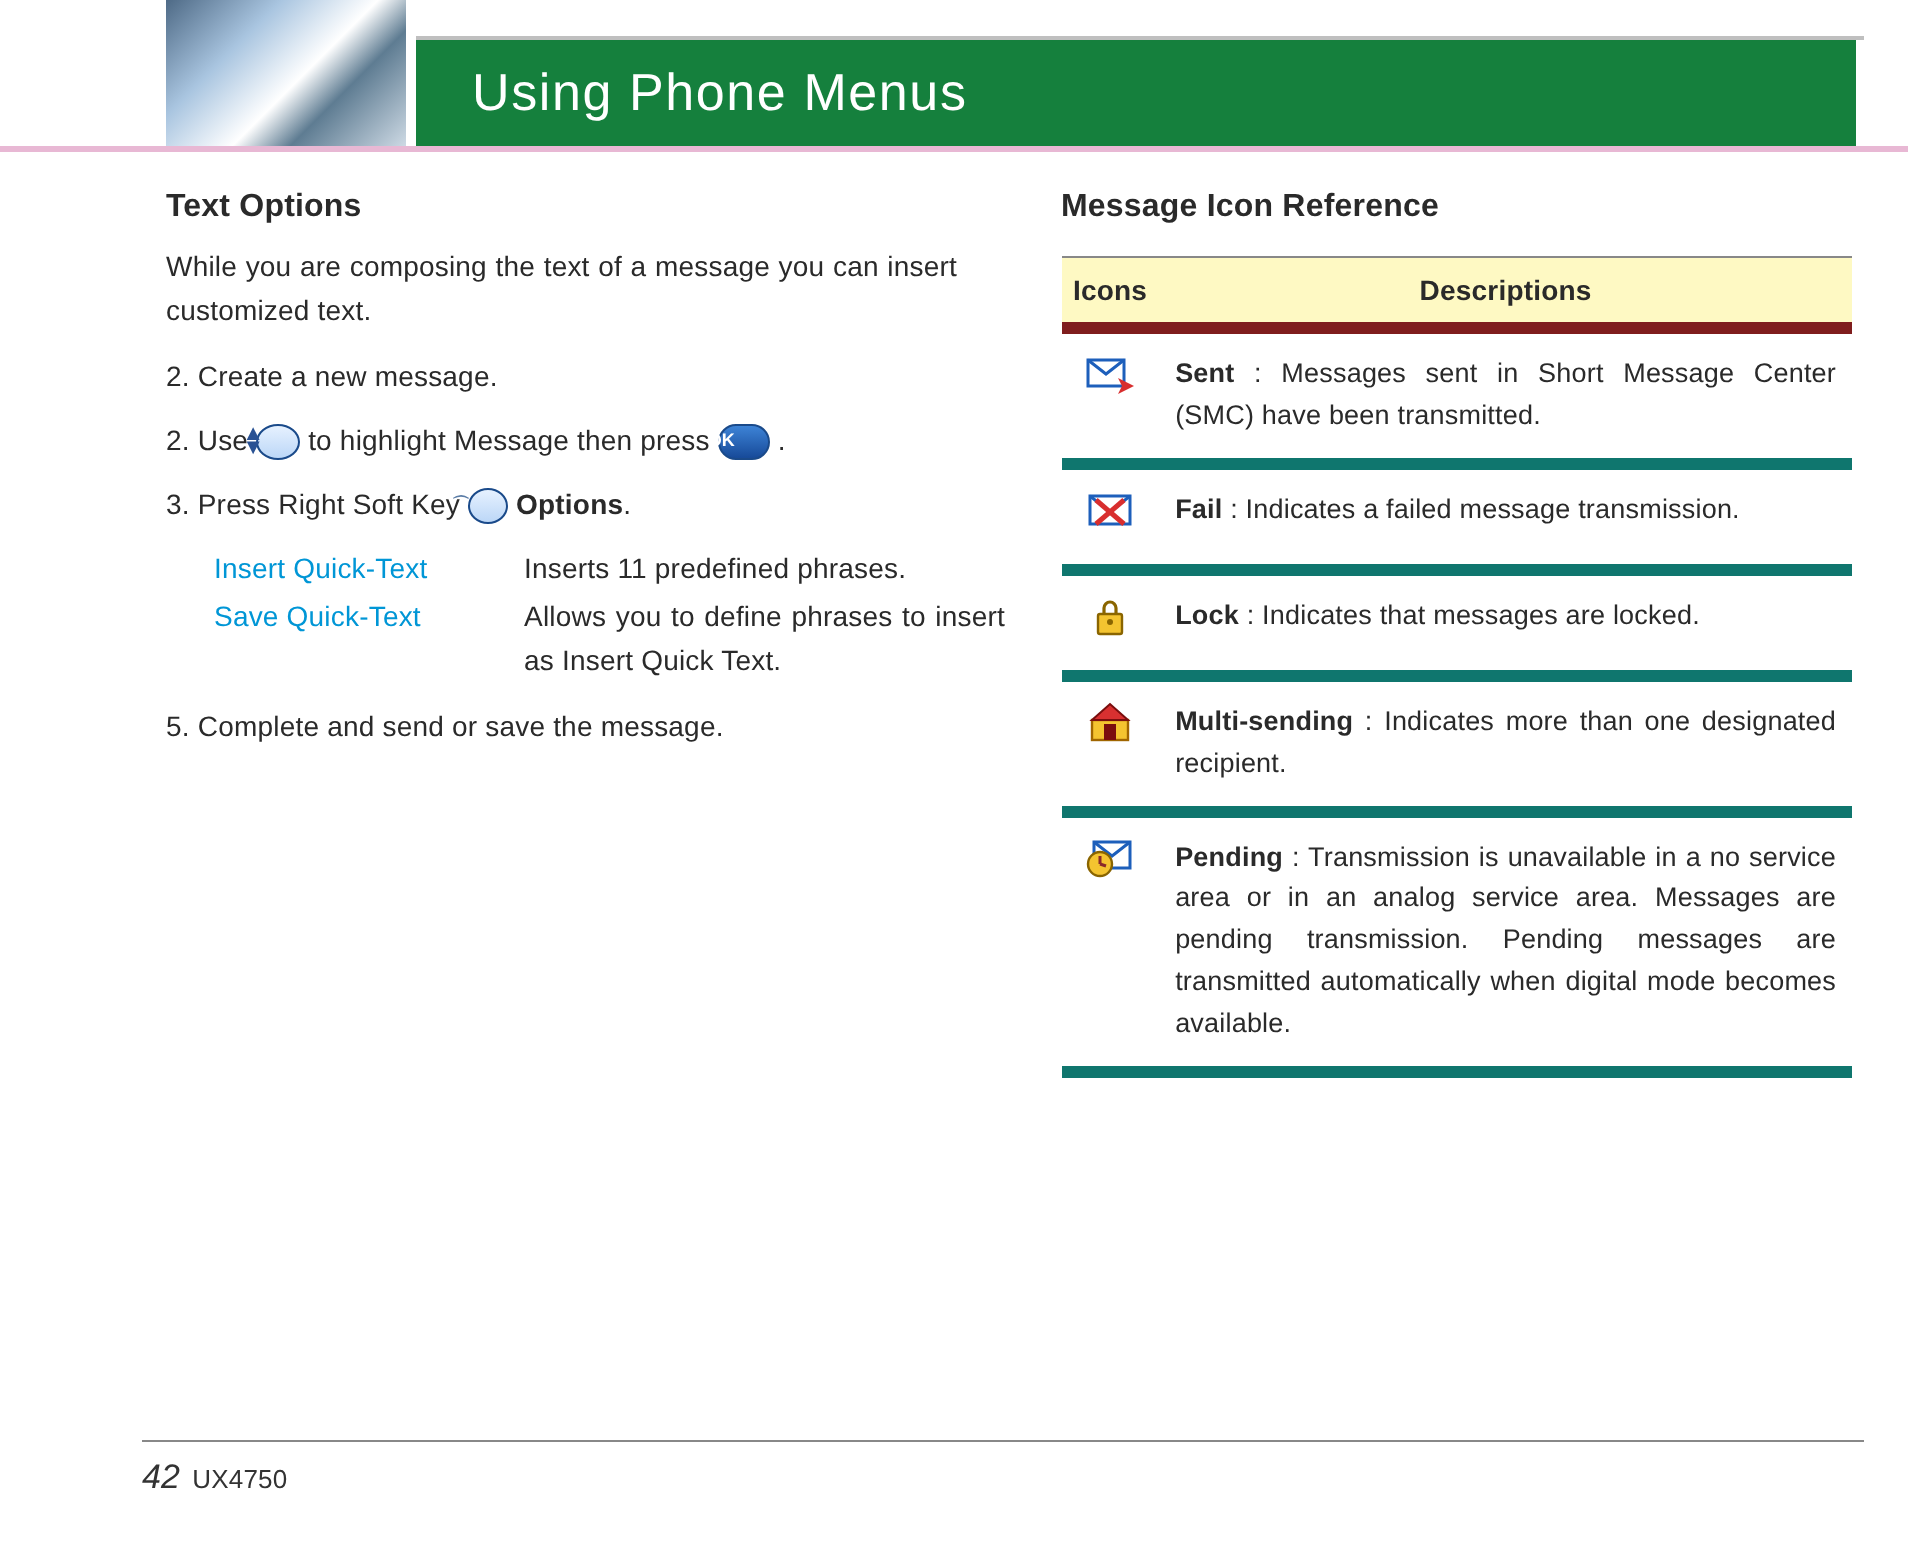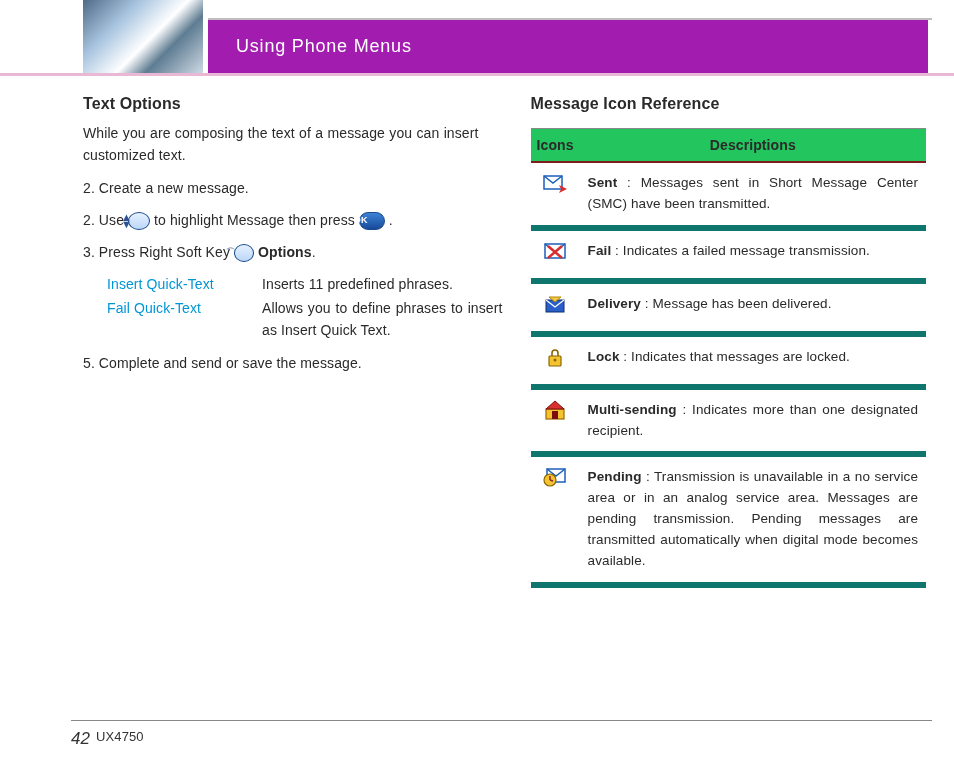--- a/index.html
+++ b/index.html
@@ -24,23 +24,23 @@
     position: absolute;
     left: 83px; top: 0;
     width: 120px; height: 73px;
     background: linear-gradient(135deg,#4e6a86 0%,#a9c5e0 30%,#fff 55%,#5e7c92 70%,#cdd9e4 100%);
   }
   .header-title {
     position: absolute;
     left: 208px; top: 20px;
     height: 53px;
     width: 720px;
-    background: #a21caf;
+    background: #15803d;
     color: #fff;
-    font-size: 18px;
+    font-size: 26px;
     font-weight: 500;
     padding-left: 28px;
     display: flex;
     align-items: center;
     letter-spacing: 0.8px;
   }
   .row-divider {
     position: absolute;
     right: 22px; left: 208px; top: 18px;
     height: 2px; background: #bfbfbf;
@@ -70,25 +70,25 @@
     padding: 0 4px;
     position: relative; top: -1px;
   }
   .inline-icon.round { width: 22px; border-radius: 50%; }
   .inline-icon.ok { width: 26px; background: linear-gradient(#3d83d6,#174a99); color:#fff; }
   .inline-icon.soft { width: 20px; border-radius: 50%; color:#5a7ca6; }
   .arrows { font-size: 11px; line-height: 7px; color:#2a5294; display:flex; flex-direction:column; }
   
   table.ref { border-collapse: collapse; width: 100%; margin-top: 15px; }
   table.ref th {
-    background: #22c55e;
+    background: #fef9c3;
     font-size: 14px; font-weight: 700;
     padding: 8px 6px;
     border-top: 1px solid #888;
-    border-bottom: 2px solid #7f1d1d;
+    border-bottom: 6px solid #7f1d1d;
     text-align: center;
   }
   table.ref td {
     border-bottom: 6px solid #0f766e;
     padding: 10px 8px;
     vertical-align: top;
     font-size: 13.5px;
     line-height: 1.55;
     text-align: justify;
   }
@@ -96,21 +96,21 @@
   .msg-icon { width: 24px; height: 20px; display: inline-block; position: relative; }
   .msg-icon svg { width: 24px; height: 20px; }
   .footer {
     position: absolute;
     left: 71px; right: 22px; bottom: 22px;
     border-top: 1px solid #888;
     padding-top: 8px;
     font-size: 13px;
     color: #333;
     display: flex;
-    align-items: flex-start;
+    align-items: center;
     gap: 6px;
   }
   .footer .pg { font-size: 17px; font-style: italic; font-weight: 400; }
   .bold { font-weight: 700; }
 </style>
 </head>
 <body>
 
 <div class="row-divider"></div>
 <div class="header-img"></div>
@@ -141,21 +141,21 @@
         <span class="bold">Options</span><span>.</span>
       </li>
     </ol>
 
     <div class="def-table">
       <div class="def-row">
         <div class="def-term">Insert Quick-Text</div>
         <div class="def-desc">Inserts 11 predefined phrases.</div>
       </div>
       <div class="def-row">
-        <div class="def-term">Fail Quick-Text</div>
+        <div class="def-term">Save Quick-Text</div>
         <div class="def-desc">Allows you to define phrases to insert as Insert Quick Text.</div>
       </div>
     </div>
 
     <ol>
       <li>5.  Complete and send or save the message.</li>
     </ol>
   </div>
 
   <div class="col">
@@ -181,30 +181,20 @@
         <tr>
           <td class="icon-cell"><span class="msg-icon">
             <svg viewBox="0 0 24 20">
                   <rect x="2" y="3" width="20" height="14" fill="#fff" stroke="#1d5fbb" stroke-width="1.5"></rect>
                   <polyline points="2,3 12,11 22,3" fill="none" stroke="#1d5fbb" stroke-width="1.5"></polyline>
                   <line x1="5" y1="5" x2="19" y2="17" stroke="#d82e2e" stroke-width="2.5"></line>
                   <line x1="19" y1="5" x2="5" y2="17" stroke="#d82e2e" stroke-width="2.5"></line>
                 </svg>
           </span></td>
           <td><span class="bold">Fail</span><span> : Indicates a failed message transmission.</span></td>
-        </tr>
-        <tr>
-          <td class="icon-cell"><span class="msg-icon">
-            <svg viewBox="0 0 24 20">
-                  <rect x="3" y="6" width="18" height="12" fill="#2a5fc9" stroke="#0d2f72" stroke-width="1"></rect>
-                  <polyline points="3,6 12,13 21,6" fill="none" stroke="#fff" stroke-width="1.2"></polyline>
-                  <path d="M6 3 h12 l-6 5 z" fill="#f2c94c" stroke="#b78a00"></path>
-                </svg>
-          </span></td>
-          <td><span class="bold">Delivery</span><span> : Message has been delivered.</span></td>
         </tr>
         <tr>
           <td class="icon-cell"><span class="msg-icon">
             <svg viewBox="0 0 24 20">
                   <rect x="6" y="9" width="12" height="10" rx="1" fill="#f4c430" stroke="#8a6500" stroke-width="1.2"></rect>
                   <path d="M9 9 V6 a3 3 0 0 1 6 0 V9" fill="none" stroke="#8a6500" stroke-width="1.6"></path>
                   <circle cx="12" cy="13" r="1.5" fill="#8a6500"></circle>
                 </svg>
           </span></td>
           <td><span class="bold">Lock</span><span> : Indicates that messages are locked.</span></td>

